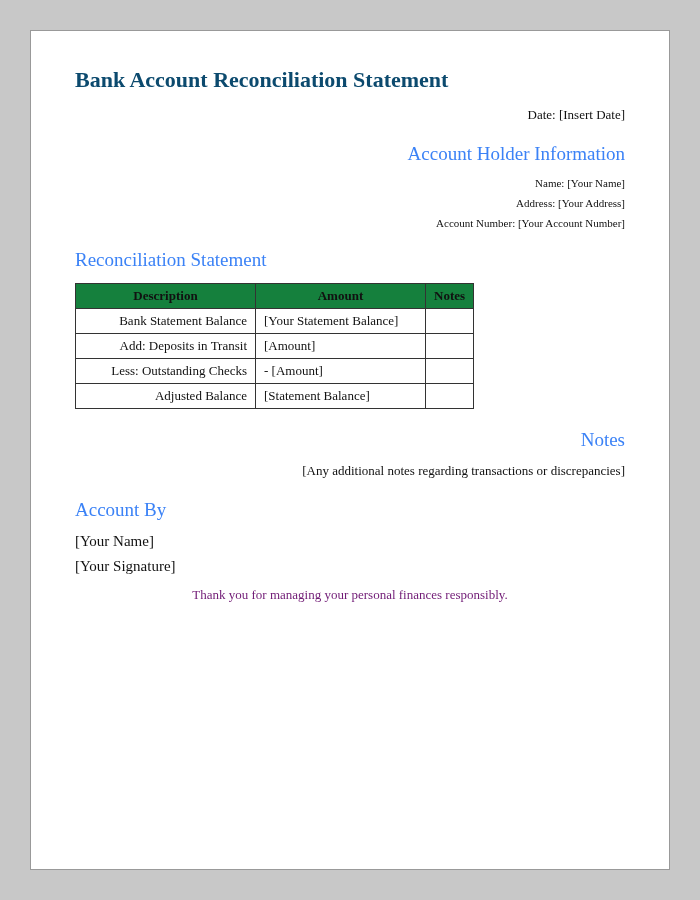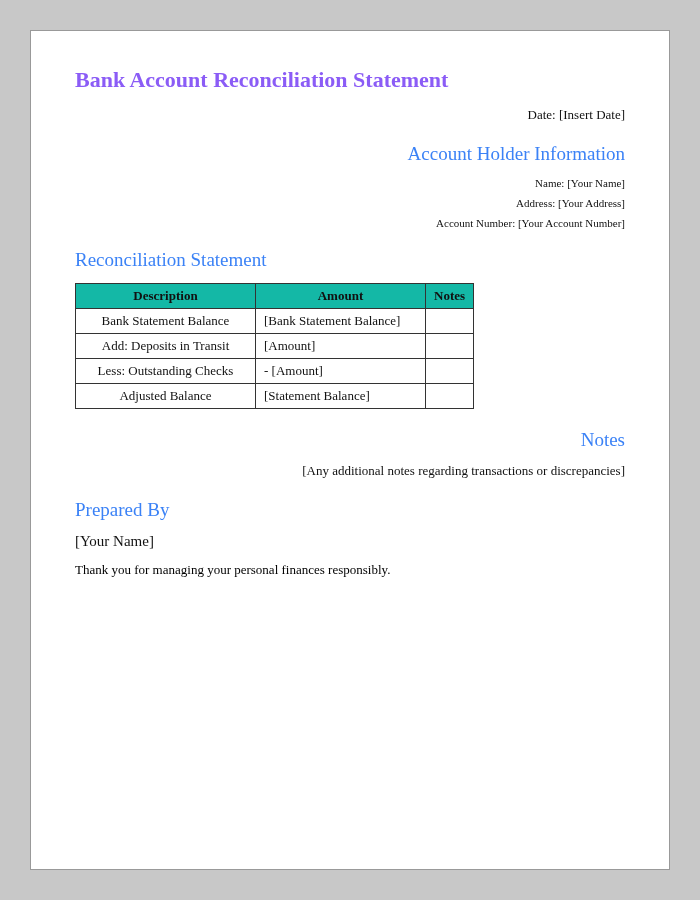--- a/index.html
+++ b/index.html
@@ -23,21 +23,21 @@
       width: 640px;
       min-height: 840px;
       border: 1px solid #999;
       padding: 36px 44px 40px 44px;
     }
 
     .main-title {
       font-size: 22px;
       font-weight: bold;
       margin-bottom: 14px;
-      color: #8b5cf6;
+      color: #0c4a6e;
     }
 
     .date-line {
       font-size: 13px;
       margin-bottom: 18px;
       color: #111;
     }
 
     .section-heading {
       font-size: 19px;
@@ -72,25 +72,25 @@
     table.recon-table th,
     table.recon-table td {
       border: 1px solid #333;
       padding: 4px 8px;
       color: #111;
     }
 
     table.recon-table th {
       font-weight: bold;
       text-align: center;
-      background: #14b8a6;
+      background: #15803d;
     }
 
     table.recon-table td.col-desc {
-      text-align: center;
+      text-align: right;
       width: 180px;
     }
 
     table.recon-table td.col-amount {
       text-align: left;
       width: 170px;
     }
 
     table.recon-table td.col-notes {
       text-align: left;
@@ -108,22 +108,23 @@
     }
 
     .prepared-line {
       font-size: 15px;
       color: #111;
       margin-bottom: 8px;
     }
 
     .thank-you {
       font-size: 13px;
-      color: #000000;
+      color: #701a75;
       margin-top: 12px;
+      text-align: center;
     }
   </style>
 </head>
 <body>
 
 <div class="page">
 
   <div class="main-title">Bank Account Reconciliation Statement</div>
 
   <div class="date-line section-block">Date: [Insert Date]</div>
@@ -141,21 +142,21 @@
       <thead>
         <tr>
           <th class="col-desc">Description</th>
           <th class="col-amount">Amount</th>
           <th class="col-notes">Notes</th>
         </tr>
       </thead>
       <tbody id="recon-tbody">
       <tr>
             <td class="col-desc">Bank Statement Balance</td>
-            <td class="col-amount">[Bank Statement Balance]</td>
+            <td class="col-amount">[Your Statement Balance]</td>
             <td class="col-notes"></td>
           </tr>
           <tr>
             <td class="col-desc">Add: Deposits in Transit</td>
             <td class="col-amount">[Amount]</td>
             <td class="col-notes"></td>
           </tr>
           <tr>
             <td class="col-desc">Less: Outstanding Checks</td>
             <td class="col-amount">- [Amount]</td>
@@ -169,18 +170,19 @@
         </tbody>
     </table>
   </div>
 
   <div class="section-block">
     <div class="section-heading">Notes</div>
     <div class="notes-text">[Any additional notes regarding transactions or discrepancies]</div>
   </div>
 
   <div class="prepared-section">
-    <div class="section-heading">Prepared By</div>
+    <div class="section-heading">Account By</div>
     <div class="prepared-line">[Your Name]</div>
+    <div class="prepared-line">[Your Signature]</div>
     <div class="thank-you">Thank you for managing your personal finances responsibly.</div>
   </div>
 
 </div>
 
 </body></html>

